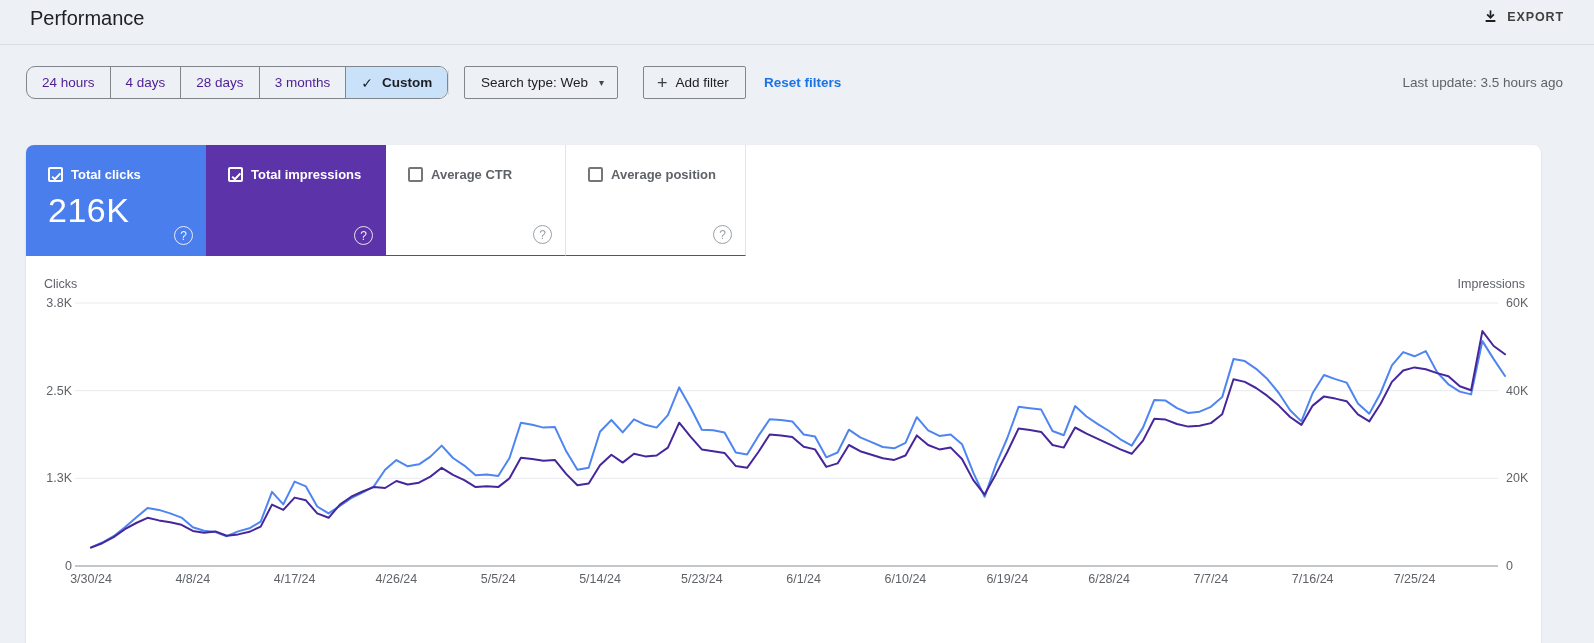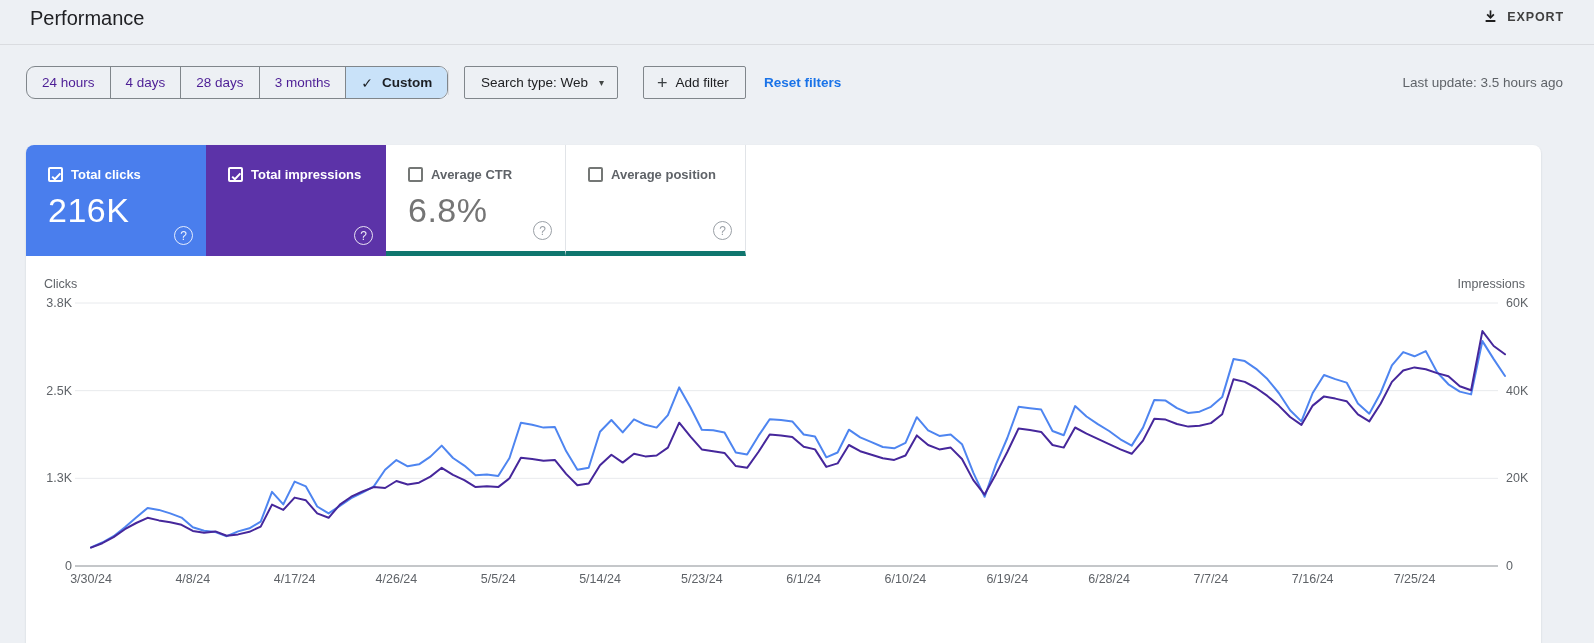--- a/index.html
+++ b/index.html
@@ -37,21 +37,21 @@
 
   
   .card { position:absolute; left:26px; top:145px; width:1515px; height:565px; background:#fff;
     border-radius:8px; box-shadow:0 1px 2px rgba(60,64,67,.18); }
 
   
   .tiles { position:absolute; left:0; top:0; height:111px; display:flex; }
   .tile { width:180px; height:111px; position:relative; padding:22px 0 0 22px; cursor:pointer; }
   .tile.blue   { background:#4a7eed; color:#fff; border-top-left-radius:8px; }
   .tile.purple { background:#5c33a8; color:#fff; }
-  .tile.white  { background:#fff; border-right:1px solid #e1e4e8; border-bottom:5px solid #0f766e; }
+  .tile.white  { background:#fff; border-right:1px solid #e1e4e8; border-bottom:1px solid #0f766e; }
   .tile-head { display:flex; align-items:center; gap:8px; font-size:13px; font-weight:bold; }
   .tile.white .tile-head { color:#5f6368; }
   .cb { width:15px; height:15px; border-radius:2px; position:relative; flex:0 0 auto; }
   .tile.blue .cb, .tile.purple .cb { border:2px solid #fff; }
   .tile.white .cb { border:2px solid #747775; background:#fff; }
   .cb svg { position:absolute; left:-1px; top:0; }
   .tile-value { margin-top:9px; font-size:34px; letter-spacing:.5px; }
   .tile.white .tile-value { color:#757575; }
   .help { position:absolute; right:13px; bottom:11px; width:19px; height:19px; border-radius:50%;
     display:flex; align-items:center; justify-content:center; font-size:12px; cursor:pointer; }
@@ -142,21 +142,20 @@
       <div class="help">
           <span>?</span>
         </div>
     </div>
 
     <div class="tile white">
       <div class="tile-head">
         <span class="cb"></span>
         <span>Average CTR</span>
       </div>
-      <div class="tile-value">6.8%</div>
       <div class="help">
           <span>?</span>
         </div>
     </div>
 
     <div class="tile white">
       <div class="tile-head">
         <span class="cb"></span>
         <span>Average position</span>
       </div>

